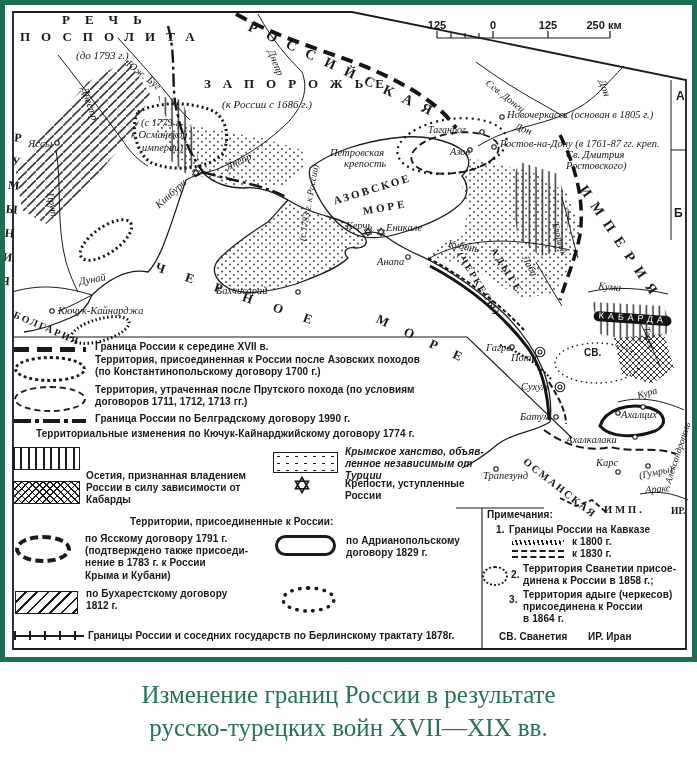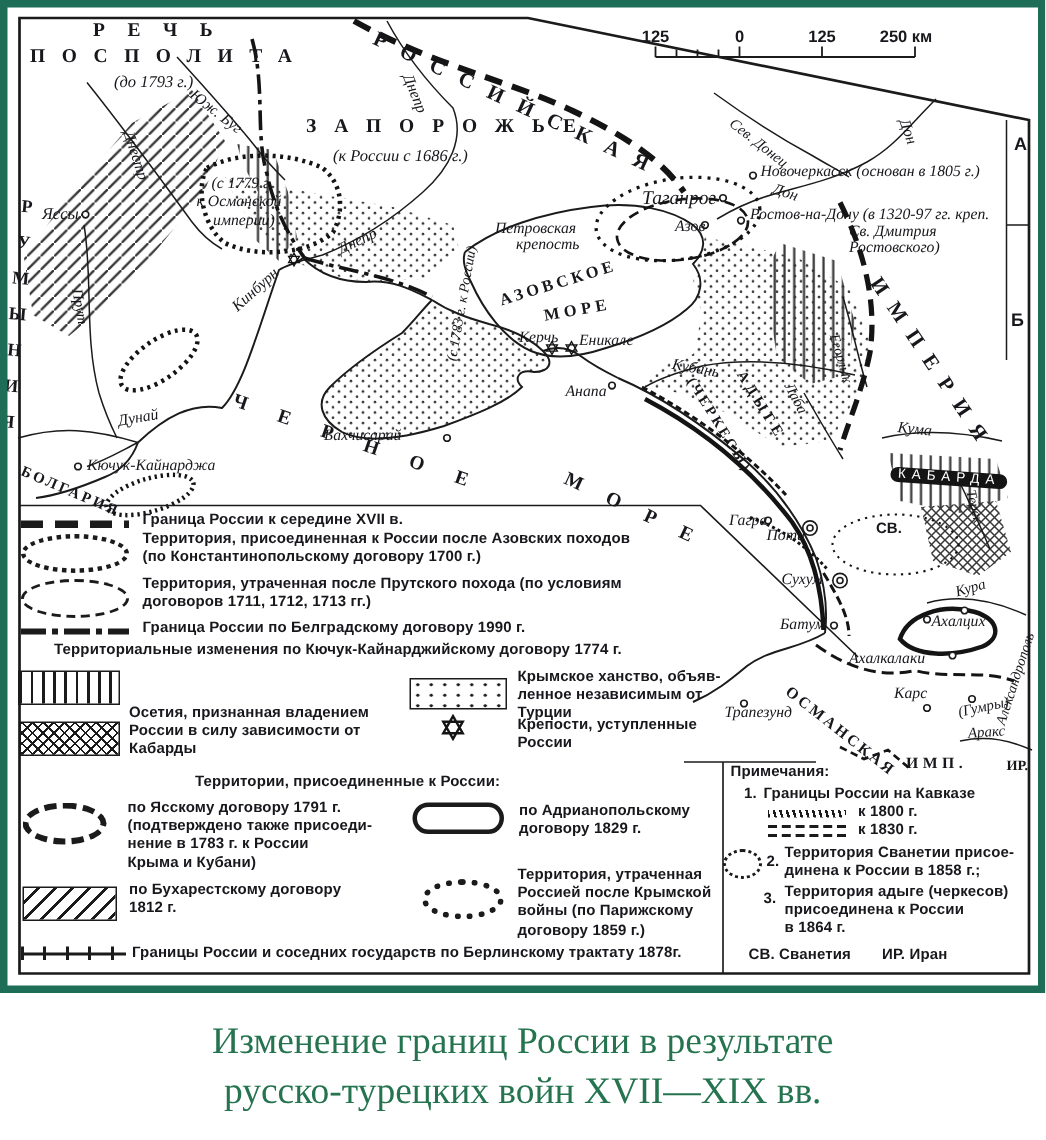--- a/index.html
+++ b/index.html
@@ -175,23 +175,23 @@
         <div class="lbl it" style="left: 28px; top: 138px; font-size: 11px;">Яссы</div>
         <div class="lbl it" style="left: 90px; top: 86px; font-size: 10.5px; transform: rotate(72deg);">Днестр</div>
         <div class="lbl it" style="left: 131px; top: 58px; font-size: 10.5px; transform: rotate(38deg);">Юж. Буг</div>
         <div class="lbl it" style="left: 276px; top: 48px; font-size: 10.5px; transform: rotate(68deg);">Днепр</div>
         <div class="lbl it" style="left: 224px; top: 162px; font-size: 10.5px; transform: rotate(-25deg);">Днепр</div>
         <div class="lbl it" style="left: 153px; top: 202px; font-size: 10.5px; transform: rotate(-42deg);">Кинбурн</div>
         <div class="lbl it" style="left: 490px; top: 78px; font-size: 10px; transform: rotate(38deg);">Сев. Донец</div>
         <div class="lbl it" style="left: 607px; top: 78px; font-size: 10.5px; transform: rotate(70deg);">Дон</div>
         <div class="lbl it" style="left: 517px; top: 121px; font-size: 10.5px; transform: rotate(18deg);">Дон</div>
         <div class="lbl it" style="left: 507px; top: 109px; font-size: 10.5px;">Новочеркасск (основан в 1805 г.)</div>
-        <div class="lbl it" style="left: 428px; top: 125px; font-size: 13px;">Таганрог</div>
+        <div class="lbl it" style="left: 428px; top: 125px; font-size: 10px;">Таганрог</div>
         <div class="lbl it" style="left: 450px; top: 146px; font-size: 10.5px;">Азов</div>
-        <div class="lbl it" style="left: 500px; top: 138px; font-size: 10.5px;">Ростов-на-Дону (в 1320-97 гг. креп.</div>
+        <div class="lbl it" style="left: 500px; top: 138px; font-size: 10.5px;">Ростов-на-Дону (в 1761-87 гг. креп.</div>
         <div class="lbl it" style="left: 566px; top: 149px; font-size: 10.5px;">Св. Дмитрия</div>
         <div class="lbl it" style="left: 566px; top: 160px; font-size: 10.5px;">Ростовского)</div>
         <div class="lbl it" style="left: 330px; top: 147px; font-size: 10.5px;">Петровская</div>
         <div class="lbl it" style="left: 344px; top: 158px; font-size: 10.5px;">крепость</div>
         <div class="lbl t1" style="left: 332px; top: 196px; font-size: 11px; letter-spacing: 2.5px; transform: rotate(-17deg);">АЗОВСКОЕ</div>
         <div class="lbl t1" style="left: 362px; top: 206px; font-size: 11px; letter-spacing: 3px; transform: rotate(-10deg);">МОРЕ</div>
         <div class="lbl it" style="left: 346px; top: 220px; font-size: 10.5px;">Керчь</div>
         <div class="lbl it" style="left: 386px; top: 222px; font-size: 10.5px;">Еникале</div>
         <div class="lbl it" style="left: 449px; top: 238px; font-size: 10.5px; transform: rotate(10deg);">Кубань</div>
         <div class="lbl it" style="left: 377px; top: 256px; font-size: 10.5px;">Анапа</div>
@@ -256,21 +256,21 @@
       <span class="ltxt" style="left:36px;top:428px;width:460px;">Территориальные изменения по Кючук-Кайнарджийскому договору 1774 г.</span>
 
       <span class="sym sw-vh" style="left:12px;top:447px;width:68px;height:23px;"></span>
 
       <span class="sym sw-xh" style="left:13px;top:481px;width:67px;height:23px;"></span>
       <span class="ltxt" style="left:86px;top:470px;width:190px;">Осетия, признанная владением
 России в силу зависимости от
 Кабарды</span>
 
       <span class="sym sw-dt" style="left:273px;top:452px;width:65px;height:21px;"></span>
-      <span class="ltxt" style="left:345px;top:446px;width:145px;">Крымское ханство, объяв-
+      <span class="ltxt" style="left:345px;top:446px;width:145px;font-style:italic;">Крымское ханство, объяв-
 ленное независимым от
 Турции</span>
 
       <svg class="sym" style="left:293px;top:476px;" width="18" height="18" viewBox="-5 -5 10 10">
           <path d="M0,-4.2 L3.6,2.1 L-3.6,2.1 Z M0,4.2 L3.6,-2.1 L-3.6,-2.1 Z" fill="none" stroke="#141414" stroke-width="0.9"></path>
         </svg>
       <span class="ltxt" style="left:345px;top:478px;width:140px;">Крепости, уступленные
 России</span>
 
       <span class="ltxt" style="left:130px;top:516px;width:320px;">Территории, присоединенные к России:</span>
@@ -283,24 +283,20 @@
 
       <span class="sym sw-dg" style="left:15px;top:591px;width:63px;height:23px;"></span>
       <span class="ltxt" style="left:86px;top:588px;width:160px;">по Бухарестскому договору
 1812 г.</span>
 
       <span class="sym sw-ell-bold" style="left:275px;top:535px;width:61px;height:21px;"></span>
       <span class="ltxt" style="left:346px;top:535px;width:135px;">по Адрианопольскому
 договору 1829 г.</span>
 
       <span class="sym sw-ell-ring" style="left:281px;top:586px;width:55px;height:27px;"></span>
-      <span class="ltxt" style="left:345px;top:578px;width:140px;">Территория, утраченная
-Россией после Крымской
-войны (по Парижскому
-договору 1859 г.)</span>
 
       <span class="sym sym-berlin" style="left:14px;top:631px;width:70px;"></span>
       <span class="ltxt" style="left:88px;top:630px;width:400px;">Границы России и соседних государств по Берлинскому трактату 1878г.</span>
     </div>
 
     <div class="notes">
       <span class="ltxt" style="left:487px;top:509px;">Примечания:</span>
       <span class="ltxt" style="left:496px;top:524px;">1.</span>
       <span class="ltxt" style="left:509px;top:524px;width:160px;">Границы России на Кавказе</span>
       <span class="sym sym-1800" style="left:512px;top:540px;width:52px;"></span>

